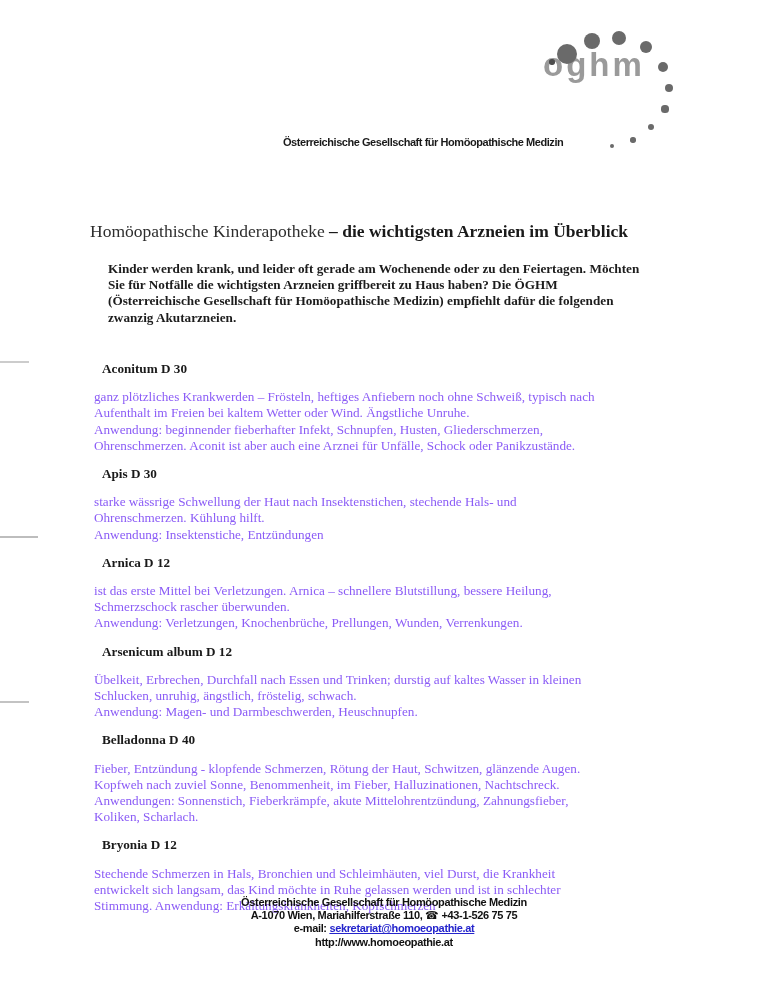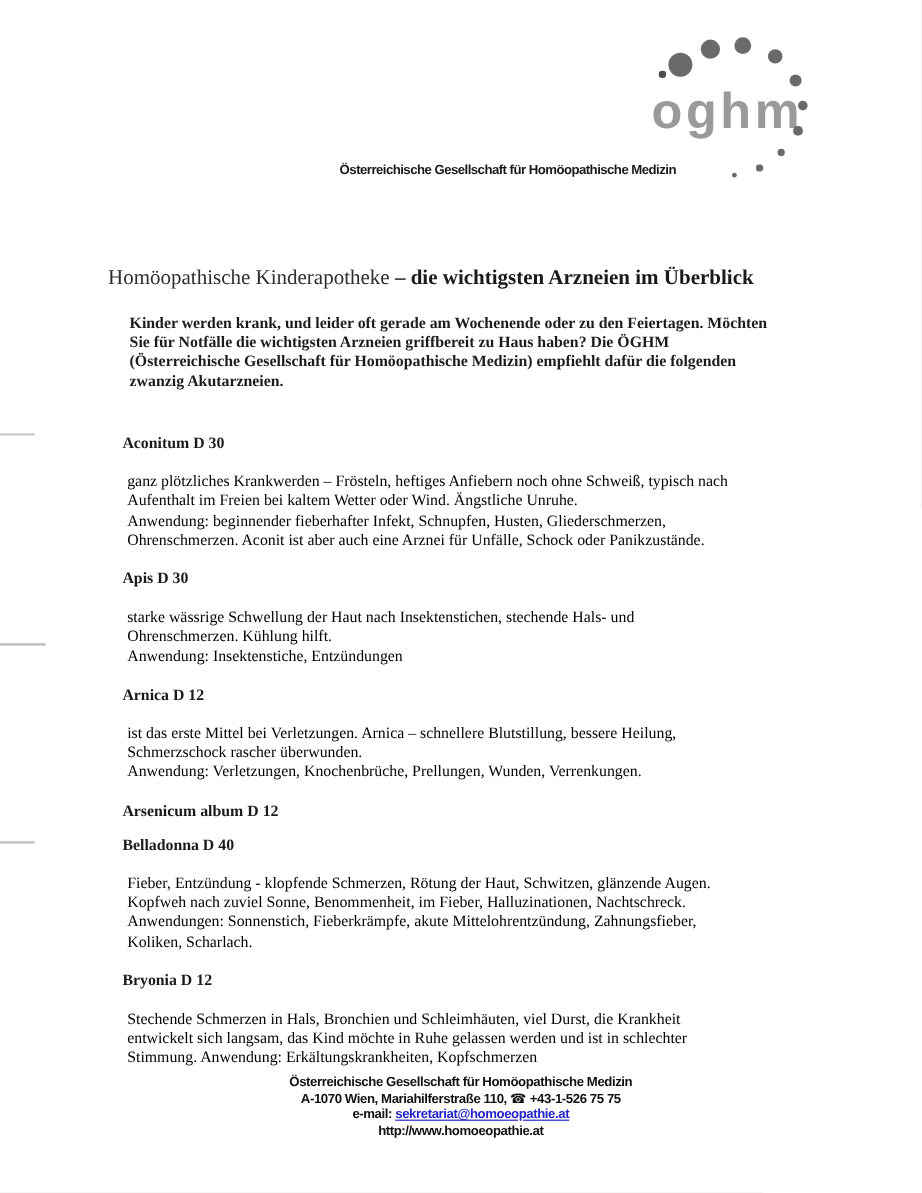--- a/index.html
+++ b/index.html
@@ -11,24 +11,24 @@
     background: #ffffff;
     overflow: hidden;
     font-family: "Liberation Serif", serif;
     color: #1c1c1c;
   }
 
   
   .logo-word {
     position: absolute;
     left: 543px;
-    top: 76px;
+    top: 48px;
     font-family: "Liberation Sans", sans-serif;
     font-weight: bold;
-    font-size: 42px;
+    font-size: 33px;
     line-height: 34px;
     letter-spacing: 3px;
     color: #9a9a9a;
   }
   .logo-dots { position: absolute; left: 0; top: 0; width: 768px; height: 994px; pointer-events: none; }
   .dot {
     position: absolute;
     border-radius: 50%;
     background: #6a6a6a;
   }
@@ -87,25 +87,25 @@
   }
   .remedy { margin: 0 0 12px 0; }
   .remedy h2 {
     margin: 12px;
     font-size: 13.2px;
     line-height: 16.2px;
     font-weight: bold;
     color: #1a1a1a;
   }
   .remedy p {
-    margin: 16px;
+    margin: 4px;
     font-size: 13.2px;
     line-height: 16.2px;
     white-space: pre-line;
-    color: #000000;
+    color: #8b5cf6;
   }
 
   
   .footer {
     position: absolute;
     left: 0;
     top: 896px;
     width: 768px;
     text-align: center;
     font-family: "Liberation Sans", sans-serif;
@@ -170,20 +170,23 @@
 Anwendung: Insektenstiche, Entzündungen</p>
     </section>
     <section class="remedy">
       <h2>Arnica D 12</h2>
       <p>ist das erste Mittel bei Verletzungen. Arnica – schnellere Blutstillung, bessere Heilung,
 Schmerzschock rascher überwunden.
 Anwendung: Verletzungen, Knochenbrüche, Prellungen, Wunden, Verrenkungen.</p>
     </section>
     <section class="remedy">
       <h2>Arsenicum album D 12</h2>
+      <p>Übelkeit, Erbrechen, Durchfall nach Essen und Trinken; durstig auf kaltes Wasser in kleinen
+Schlucken, unruhig, ängstlich, fröstelig, schwach.
+Anwendung: Magen- und Darmbeschwerden, Heuschnupfen.</p>
     </section>
     <section class="remedy">
       <h2>Belladonna D 40</h2>
       <p>Fieber, Entzündung - klopfende Schmerzen, Rötung der Haut, Schwitzen, glänzende Augen.
 Kopfweh nach zuviel Sonne, Benommenheit, im Fieber, Halluzinationen, Nachtschreck.
 Anwendungen: Sonnenstich, Fieberkrämpfe, akute Mittelohrentzündung, Zahnungsfieber,
 Koliken, Scharlach.</p>
     </section>
     <section class="remedy">
       <h2>Bryonia D 12</h2>

